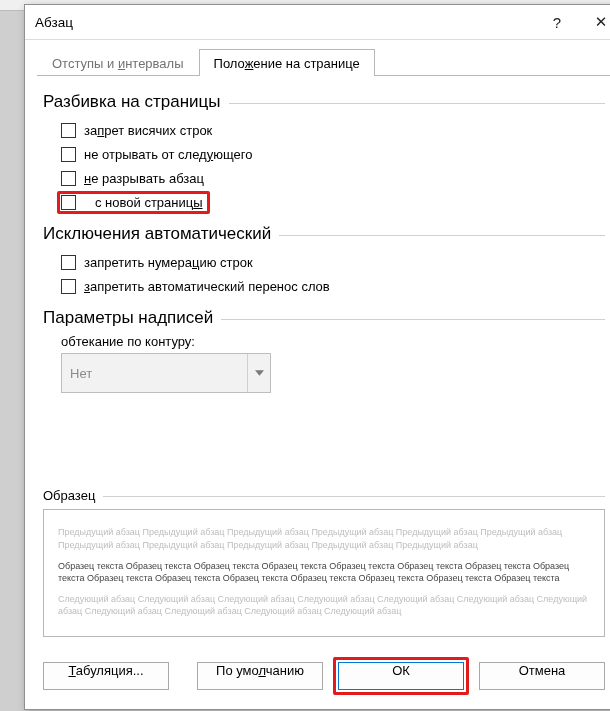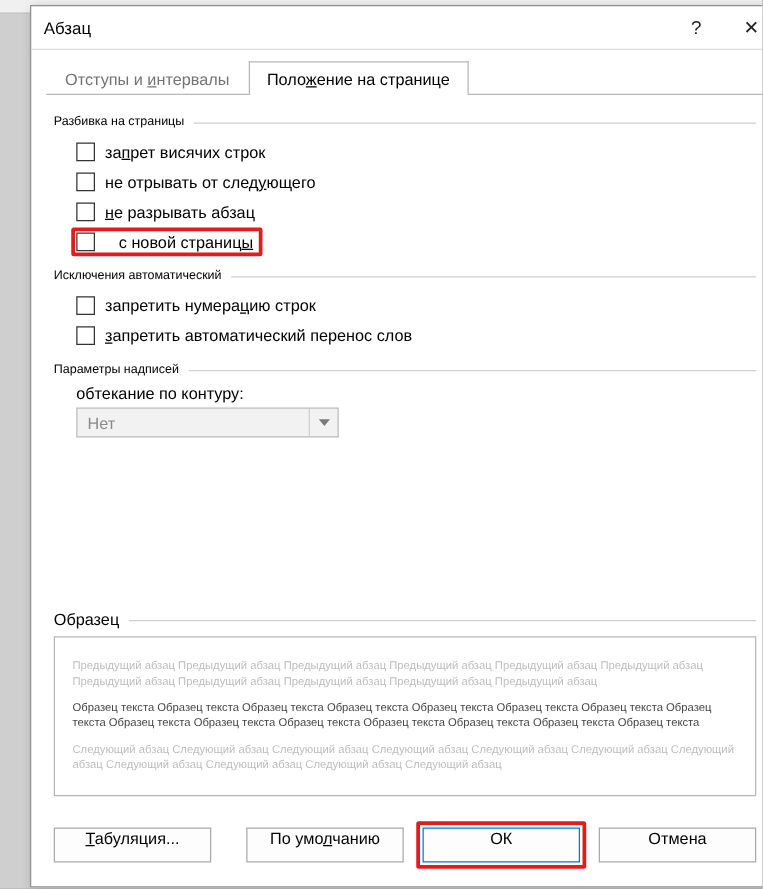--- a/index.html
+++ b/index.html
@@ -95,21 +95,21 @@
 
   .body {
     flex: 1;
     padding: 10px 18px 8px 18px;
     overflow: hidden;
     display: flex;
     flex-direction: column;
   }
 
   .group-label {
-    font-size: 10px;
+    font-size: 17px;
     color: #000;
     margin-top: 6px;
     margin-bottom: 4px;
     display: flex;
     align-items: center;
     gap: 8px;
   }
   .group-label .line {
     flex: 1;
     border-top: 1px solid #d0d0d0;
@@ -146,21 +146,21 @@
   }
 
   .params {
     margin: 2px 0 0 18px;
   }
   .params .plabel {
     margin-bottom: 4px;
   }
   .select {
     width: 210px;
-    height: 24px;
+    height: 40px;
     border: 1px solid #bdbdbd;
     background: #f2f2f2;
     color: #8a8a8a;
     display: flex;
     align-items: center;
     justify-content: space-between;
     padding: 0 0 0 8px;
     box-sizing: border-box;
   }
   .select .arrow {

